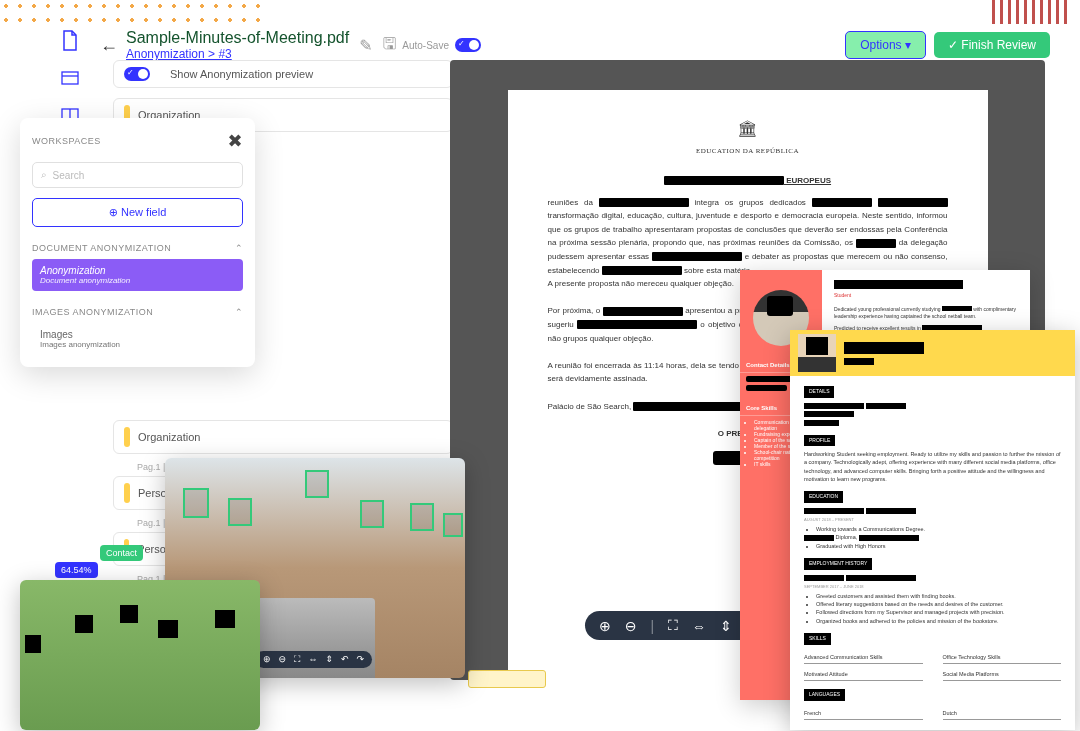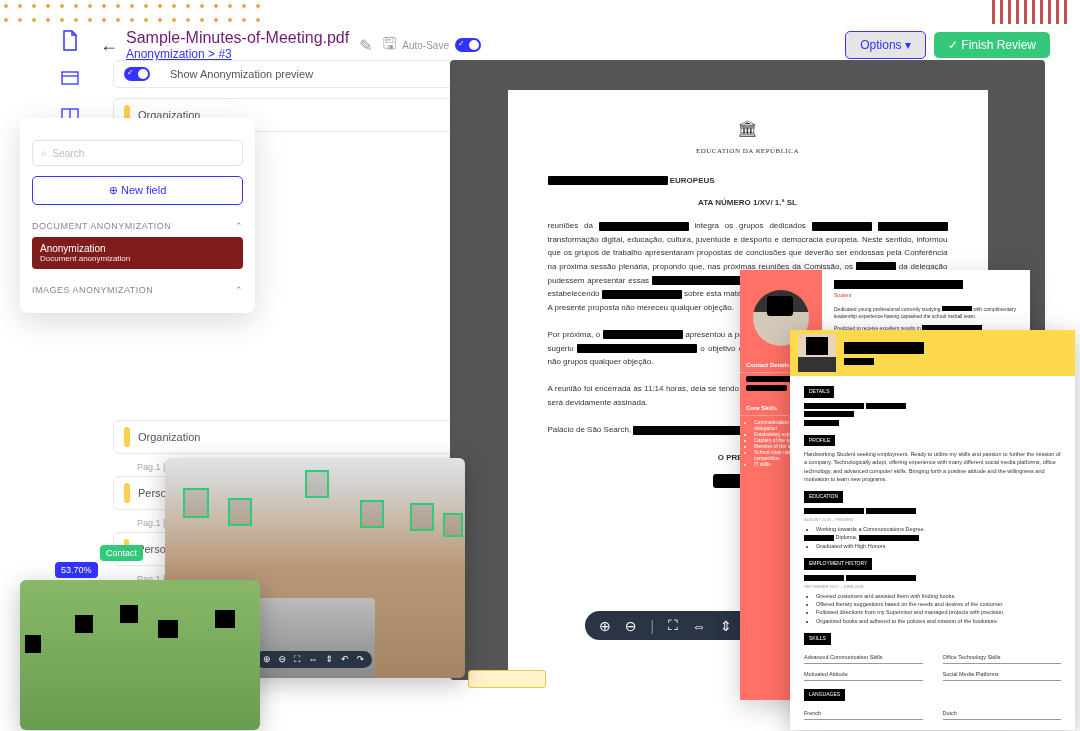--- a/index.html
+++ b/index.html
@@ -4,29 +4,29 @@
 <style>
 * { box-sizing: border-box; margin: 0; padding: 0; font-family: -apple-system, BlinkMacSystemFont, 'Segoe UI', sans-serif; }
 body { width: 1080px; height: 731px; background: #fff; position: relative; overflow: hidden; }
 
 
 .header { position: absolute; top: 25px; left: 50px; right: 30px; display: flex; align-items: center; height: 40px; }
 .icon-rail { position: absolute; top: 30px; left: 55px; width: 30px; display: flex; flex-direction: column; gap: 15px; align-items: center; }
 .icon-rail .ic { width: 22px; height: 22px; display: flex; align-items: center; justify-content: center; color: #3333ff; font-size: 16px; }
 .back { color: #333; font-size: 18px; margin-left: 50px; }
 .title-area { margin-left: 8px; }
-.title { font-size: 16px; color: #701a75; }
+.title { font-size: 16px; color: #14532d; }
 .crumb { font-size: 12px; color: #3333ff; text-decoration: underline; }
 .edit-ic, .save-ic { margin-left: 10px; color: #999; }
 .auto { font-size: 10px; color: #999; margin-left: 6px; }
 .toggle { width: 26px; height: 14px; background: #3333ff; border-radius: 7px; margin-left: 6px; position: relative; }
 .toggle:after { content: '✓'; color: #fff; font-size: 8px; position: absolute; left: 3px; top: 1px; }
 .toggle:before { content: ''; width: 10px; height: 10px; background: #fff; border-radius: 50%; position: absolute; right: 2px; top: 2px; }
 .spacer { flex: 1; }
-.btn-options { border: 1px solid #3333ff; color: #3333ff; background: #e5e5e5; padding: 6px 14px; border-radius: 5px; font-size: 12px; }
+.btn-options { border: 1px solid #3333ff; color: #3333ff; background: #86efac; padding: 6px 14px; border-radius: 5px; font-size: 12px; }
 .btn-finish { background: #34c97a; color: #fff; padding: 6px 14px; border-radius: 5px; font-size: 12px; margin-left: 8px; border: none; }
 
 
 .left-panel { position: absolute; top: 60px; left: 113px; width: 340px; }
 .preview-box { border: 1px solid #e5e5e5; border-radius: 6px; padding: 6px 10px; display: flex; align-items: center; margin-bottom: 10px; }
 .preview-toggle { width: 26px; height: 14px; background: #3333ff; border-radius: 7px; position: relative; }
 .preview-toggle:after { content: '✓'; color: #fff; font-size: 8px; position: absolute; left: 3px; top: 1px; }
 .preview-toggle:before { content: ''; width: 10px; height: 10px; background: #fff; border-radius: 50%; position: absolute; right: 2px; top: 2px; }
 .cursor { position: absolute; left: 110px; top: 75px; font-size: 16px; }
 .preview-box span { font-size: 11px; margin-left: 20px; color: #555; }
@@ -37,30 +37,30 @@
 .badge-pct { position: absolute; left: 55px; top: 562px; background: #3333ff; color: #fff; font-size: 9px; padding: 3px 6px; border-radius: 4px; }
 
 
 .popover { position: absolute; top: 118px; left: 20px; width: 235px; background: #fff; border-radius: 8px; box-shadow: 0 8px 30px rgba(0,0,0,0.15); padding: 12px; z-index: 20; }
 .pop-title { font-size: 9px; letter-spacing: 0.5px; color: #888; display: flex; justify-content: space-between; align-items: center; }
 .pop-close { font-size: 18px; color: #444; cursor: pointer; }
 .pop-search { border: 1px solid #e0e0e0; border-radius: 5px; padding: 6px 8px; margin: 10px 0; display: flex; align-items: center; font-size: 10px; color: #bbb; }
 .pop-newfield { border: 1.5px solid #3333ff; color: #3333ff; width: 100%; text-align: center; padding: 7px; border-radius: 5px; font-size: 11px; background: #fff; }
 .pop-section { font-size: 9px; letter-spacing: 0.5px; color: #888; margin: 16px 0 6px; display: flex; justify-content: space-between; }
 .pop-item { font-size: 10px; padding: 6px 8px; border-radius: 4px; color: #666; }
-.pop-item.active { background: #7f1d1d; color: #fff; }
+.pop-item.active { background: #8b5cf6; color: #fff; font-style: italic; }
 .pop-item .sub { font-size: 8px; opacity: 0.9; display: block; }
 
 
 .docview { position: absolute; top: 60px; left: 450px; width: 595px; height: 620px; background: #555; border-radius: 4px; padding: 20px; }
 .page { background: #fff; width: 480px; height: 620px; margin: 10px auto 0; padding: 25px 40px; font-size: 8px; line-height: 1.7; color: #333; text-align: justify; position: relative; }
 .page .logo { text-align: center; margin-bottom: 4px; font-size: 16px; }
 .page .inst { text-align: center; font-size: 7px; letter-spacing: 0.5px; margin-bottom: 16px; font-family: serif; }
 .page .redbar { display: inline-block; background: #000; height: 9px; vertical-align: middle; border-radius: 1px; }
-.page .line-right { text-align: left; font-weight: bold; margin-bottom: 8px; }
+.page .line-right { text-align: center; font-weight: bold; margin-bottom: 8px; text-decoration: underline; }
 .page .center { text-align: center; font-weight: bold; margin-bottom: 10px; }
 .doc-toolbar { position: absolute; bottom: 40px; left: 135px; background: #2a3444; border-radius: 18px; padding: 6px 14px; display: flex; gap: 14px; color: #fff; font-size: 14px; align-items: center; }
 .doc-toolbar span { cursor: pointer; }
 
 
 .cv1 { position: absolute; top: 270px; left: 740px; width: 290px; height: 430px; box-shadow: 0 6px 24px rgba(0,0,0,0.2); z-index: 30; display: flex; }
 .cv1-left { width: 82px; background: #ff7066; padding-top: 20px; }
 .cv1-left .avatar { width: 56px; height: 56px; background: linear-gradient(#333 40%, #d4c9b8 0); border-radius: 50%; margin: 0 auto 12px; position: relative; }
 .cv1-left .avatar:after { content:''; position:absolute; top:6px; left:14px; width:26px; height:20px; background:#000; border-radius:3px; }
 .cv1-left .sec { color: #fff; font-size: 6px; padding: 4px 6px; font-weight: bold; border-bottom: 0.5px solid rgba(255,255,255,0.3); margin-bottom: 3px; }
@@ -166,48 +166,55 @@
     </div>
   <div class="entity-meta">Pag.1 | #1</div>
   <div style="height:4px"></div>
   <div class="entity-row" style="width:90px">
       <span class="chip"></span>
       <span>Organization</span>
     </div>
   <div class="entity-meta">Pag.1 | #1</div>
 </div>
 <span class="badge-active">Contact</span>
-<span class="badge-pct">53.70%</span>
+<span class="badge-pct">64.54%</span>
 
 <div class="popover">
+  <div class="pop-title">
+    <span>WORKSPACES</span>
+    <span class="pop-close">✖</span>
+  </div>
   <div class="pop-search">
     <span style="margin-right:6px">⌕</span>
     <span>Search</span>
   </div>
   <button class="pop-newfield">⊕ New field</button>
   <div class="pop-section">
     <span>DOCUMENT ANONYMIZATION</span>
     <span>⌃</span>
   </div>
   <div class="pop-item active">
     <span>Anonymization</span>
     <span class="sub">Document anonymization</span>
   </div>
   <div class="pop-section">
     <span>IMAGES ANONYMIZATION</span>
     <span>⌃</span>
+  </div>
+  <div class="pop-item">
+    <span>Images</span>
+    <span class="sub">Images anonymization</span>
   </div>
 </div>
 
 <div class="docview">
   <div class="page">
     <div class="logo">🏛</div>
     <div class="inst">EDUCATION DA REPÚBLICA</div>
     <div class="line-right"><span class="redbar" style="width:120px"></span><b> EUROPEUS</b></div>
-    <div class="center">ATA NÚMERO 1/XV/ 1.ª SL</div>
     <p>
       <span>reuniões da </span><span class="redbar" style="width:90px"></span><span> integra os grupos dedicados </span><span class="redbar" style="width:60px"></span>
       <span class="redbar" style="width:70px"></span><span> transformação digital, educação, cultura, juventude e desporto e democracia europeia. Neste sentido, informou que os grupos de trabalho apresentaram propostas de conclusões que deverão ser endossas pela Conferência na próxima sessão plenária, propondo que, nas próximas reuniões da Comissão, os </span><span class="redbar" style="width:40px"></span><span> da delegação pudessem apresentar essas </span><span class="redbar" style="width:90px"></span><span> e debater as propostas que merecem ou não consenso, estabelecendo </span><span class="redbar" style="width:80px"></span><span> sobre esta matéria.</span>
     </p>
     <p>A presente proposta não mereceu qualquer objeção.</p>
     <br>
     <p>
       <span>Por próxima, o </span><span class="redbar" style="width:80px"></span><span> apresentou a proposta dos GP </span><span class="redbar" style="width:50px"></span>
       <span class="redbar" style="width:90px"></span><span> e sugeriu </span><span class="redbar" style="width:120px"></span><span> o objetivo de facilitar a comunicação entre os membros </span><span class="redbar" style="width:40px"></span><span> não grupos qualquer objeção.</span>
     </p>

